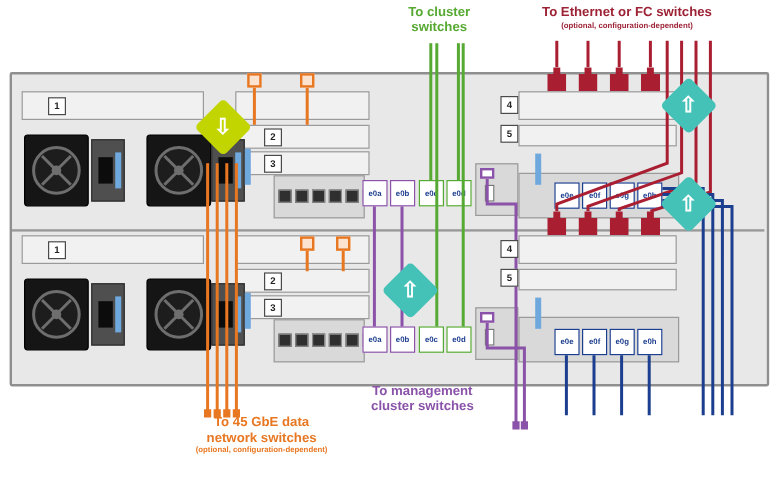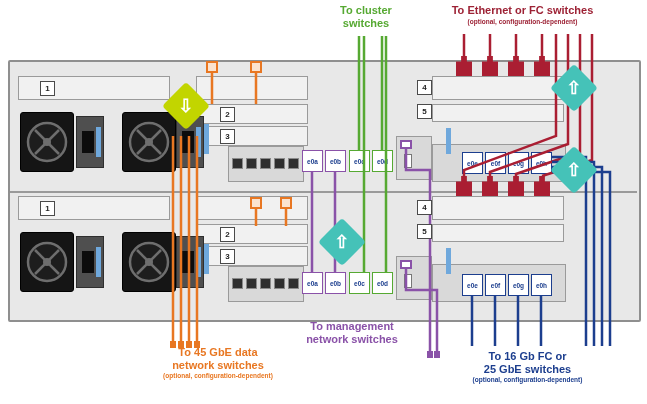--- a/index.html
+++ b/index.html
@@ -324,21 +324,16 @@
     <span class="main">To Ethernet or FC switches</span>
     <span class="note">(optional, configuration-dependent)</span>
   </div>
   <div class="caption cap-orange" style="left:148px;top:346px;width:140px">
     <span class="main">To 45 GbE data
 network switches</span>
     <span class="note">(optional, configuration-dependent)</span>
   </div>
   <div class="caption cap-purple" style="left:286px;top:320px;width:132px">
     <span class="main">To management
-network switches</span>
-  </div>
-  <div class="caption cap-navy" style="left:455px;top:350px;width:145px">
-    <span class="main">To 16 Gb FC or
-25 GbE switches</span>
-    <span class="note">(optional, configuration-dependent)</span>
+cluster switches</span>
   </div>
 
 </div>
 
 </body></html>

